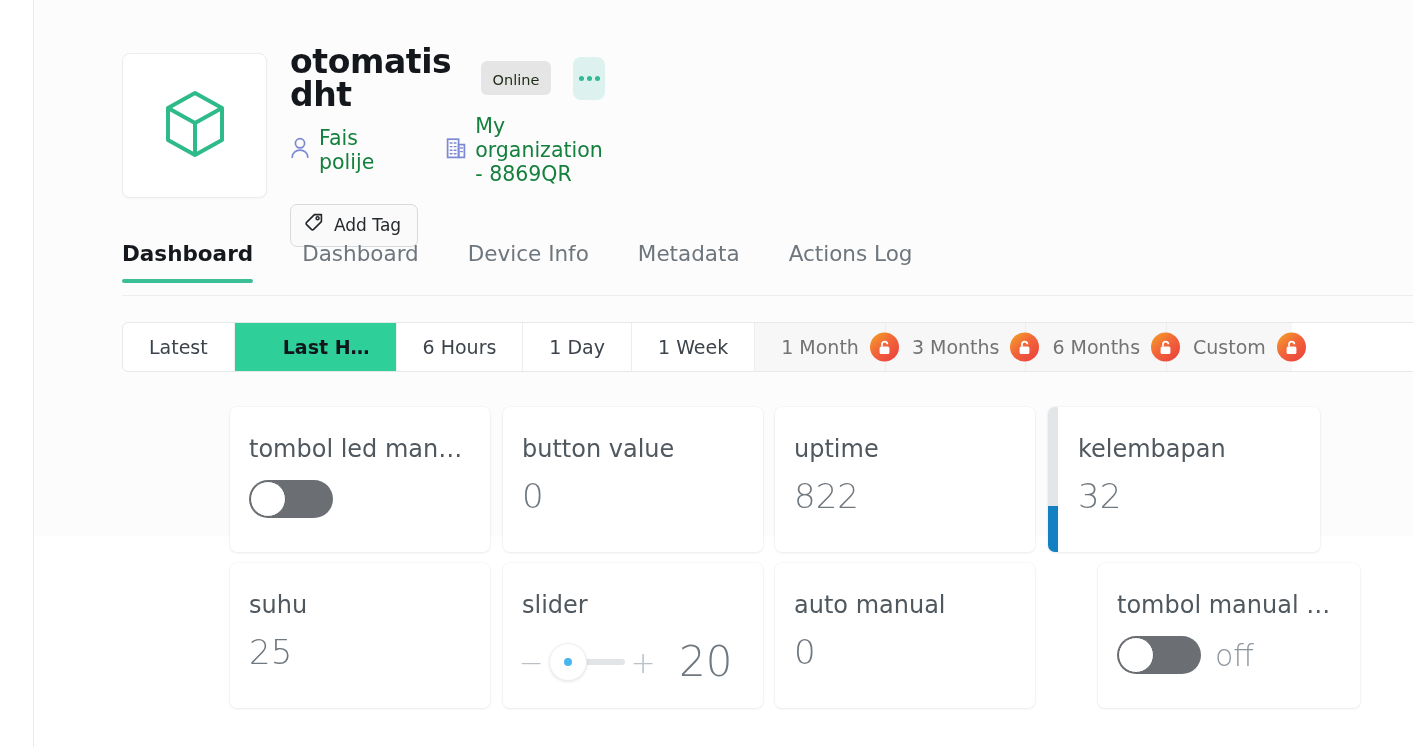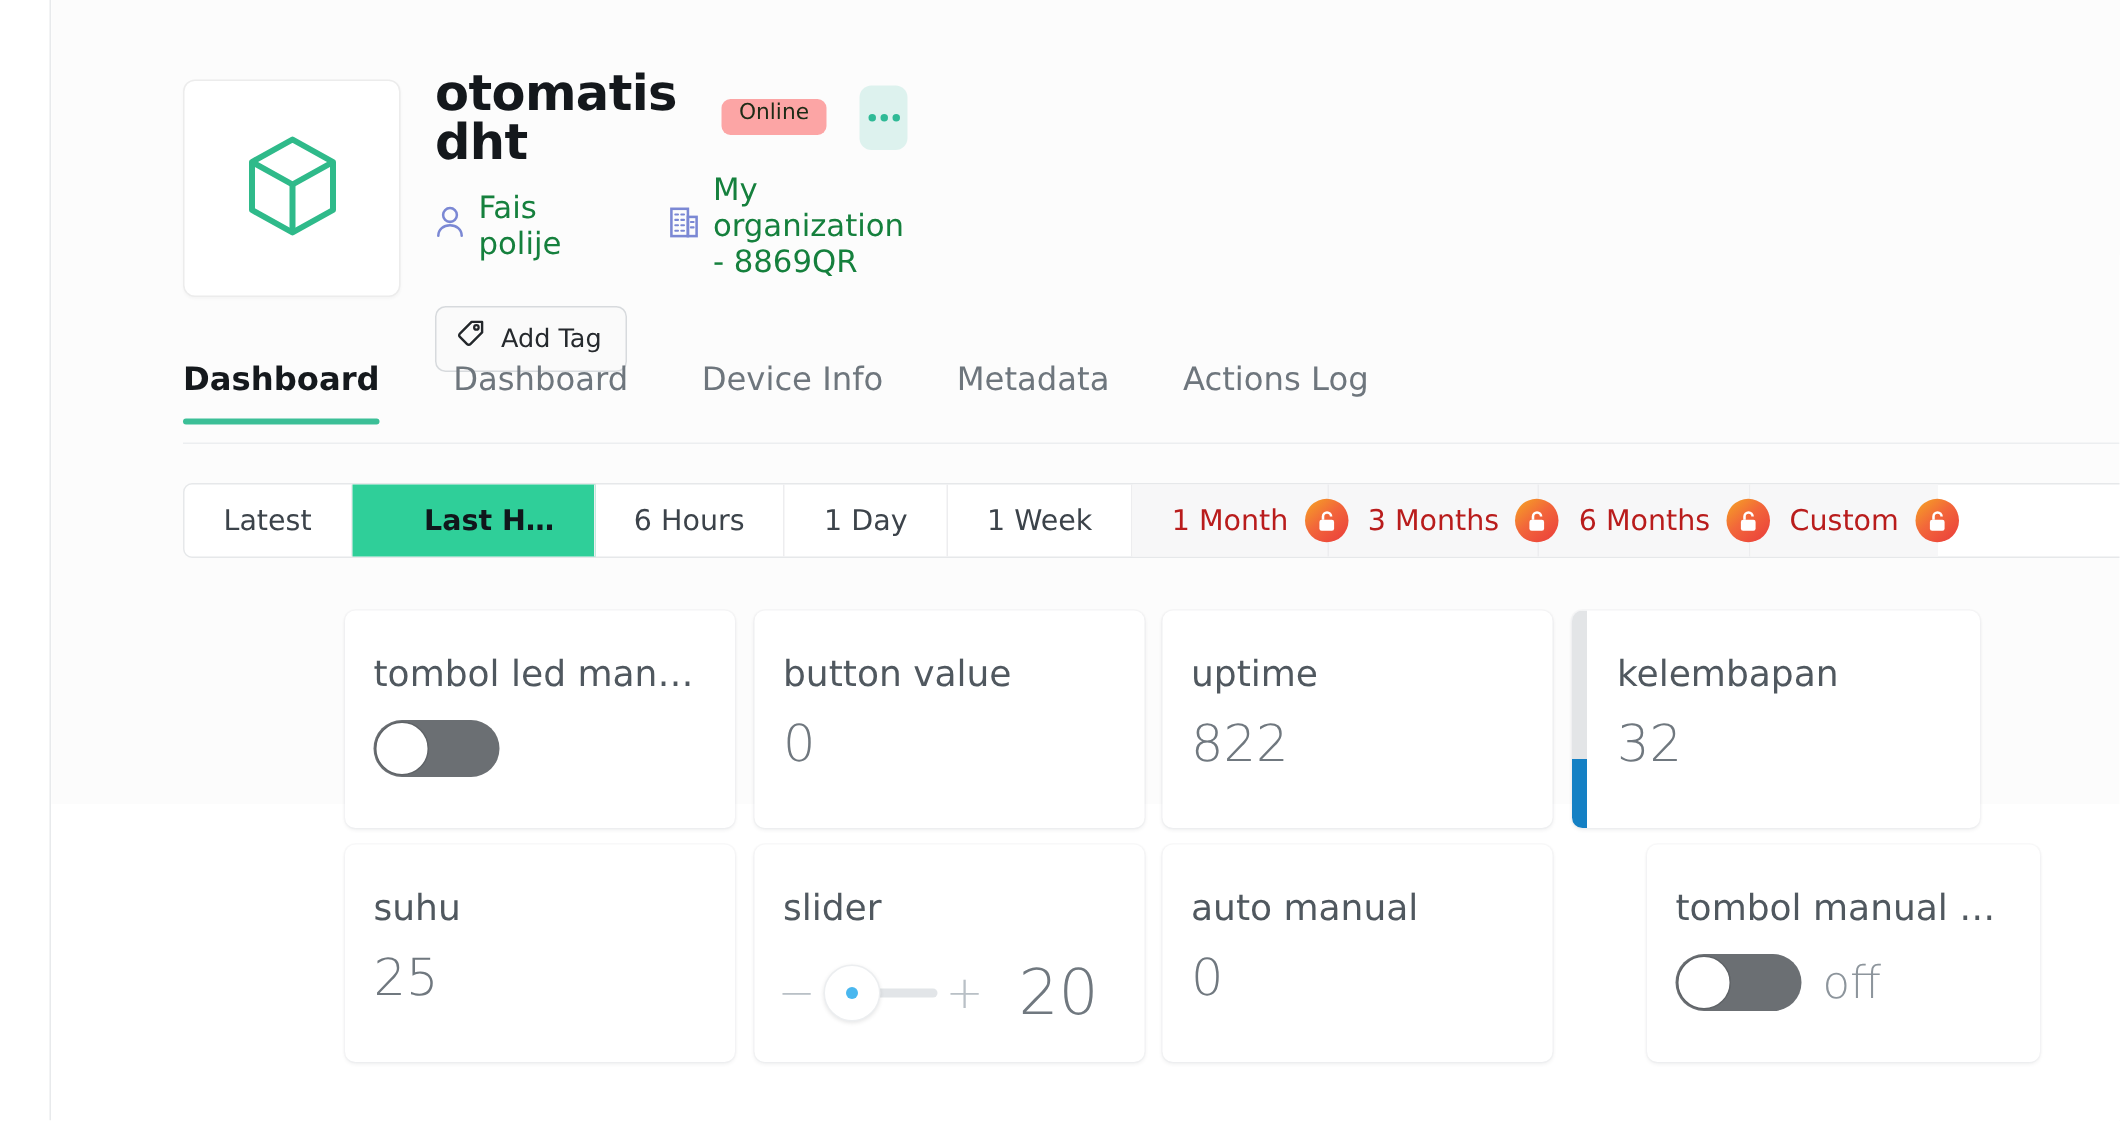--- a/index.html
+++ b/index.html
@@ -32,22 +32,22 @@
     box-shadow: 0 1px 2px rgba(0,0,0,.03);
   }
   .dev-meta { position: absolute; left: 168px; top: 0; }
 
   .title-row { display: flex; align-items: center; height: 50px; }
   .dev-title {
     font-size: 33px; font-weight: 700; color: #14181c;
     letter-spacing: -0.4px; line-height: 1;
   }
   .status-badge {
-    margin-left: 18px; background: #fca5a5; color: #1d2b16;
-    font-size: 14.5px; border-radius: 6px; padding: 2px 12px 7px;
+    margin-left: 18px; background: #e5e5e5; color: #1d2b16;
+    font-size: 14.5px; border-radius: 6px; padding: 12px 12px 7px;
     line-height: 1;
   }
   .more-btn {
     margin-left: 22px; width: 43px; height: 43px; border-radius: 8px;
     background: #ddf2ee; display: flex; align-items: center;
     justify-content: center; gap: 3px; cursor: pointer;
   }
   .more-btn i { width: 5px; height: 5px; border-radius: 50%; background: #2fba96; display:block; }
 
   .sub-row { display: flex; align-items: center; margin-top: 11px; }
@@ -85,21 +85,21 @@
     display: flex; border: 1px solid #e6e8ea; border-radius: 6px;
     background: #ffffff; overflow: visible; width: 1326px;
   }
   .range-item {
     position: relative; display: flex; align-items: center; justify-content: center;
     font-size: 19px; color: #3c434a; padding: 0 26px; cursor: pointer;
     border-right: 1px solid #ededef; white-space: nowrap; flex: none;
   }
   .range-item:last-child { border-right: none; }
   .range-item.active { background: #2fcf99; color: #10161b; font-weight: 700; padding-left: 48px; }
-  .range-item.locked { background: #f7f7f8; color: #b91c1c; }
+  .range-item.locked { background: #f7f7f8; color: #737373; }
   .lock-badge {
     position: absolute; right: -14px; top: 50%; transform: translateY(-50%);
     width: 29px; height: 29px; border-radius: 50%;
     background: linear-gradient(140deg, #f5a623 0%, #f2673a 45%, #ea3c3c 100%);
     display: flex; align-items: center; justify-content: center; z-index: 5;
   }
 
   
   .card {
     position: absolute; background: #ffffff; border-radius: 7px;

